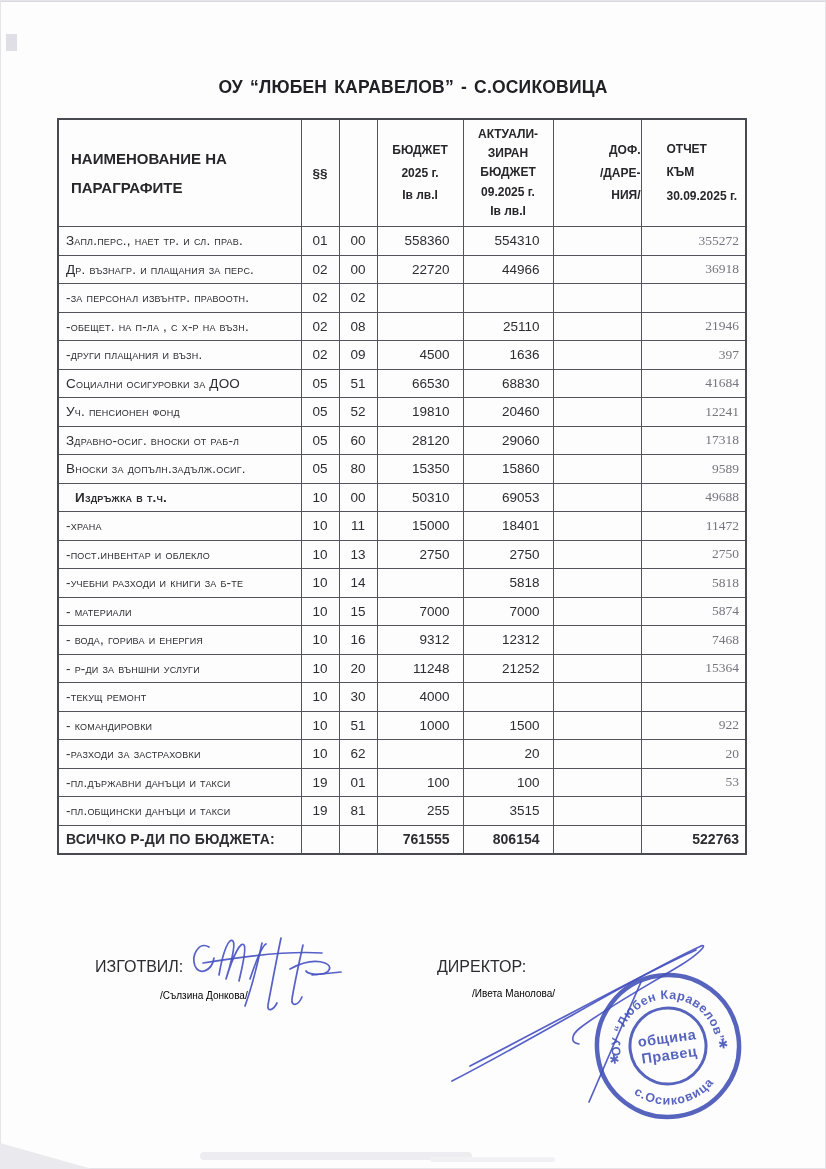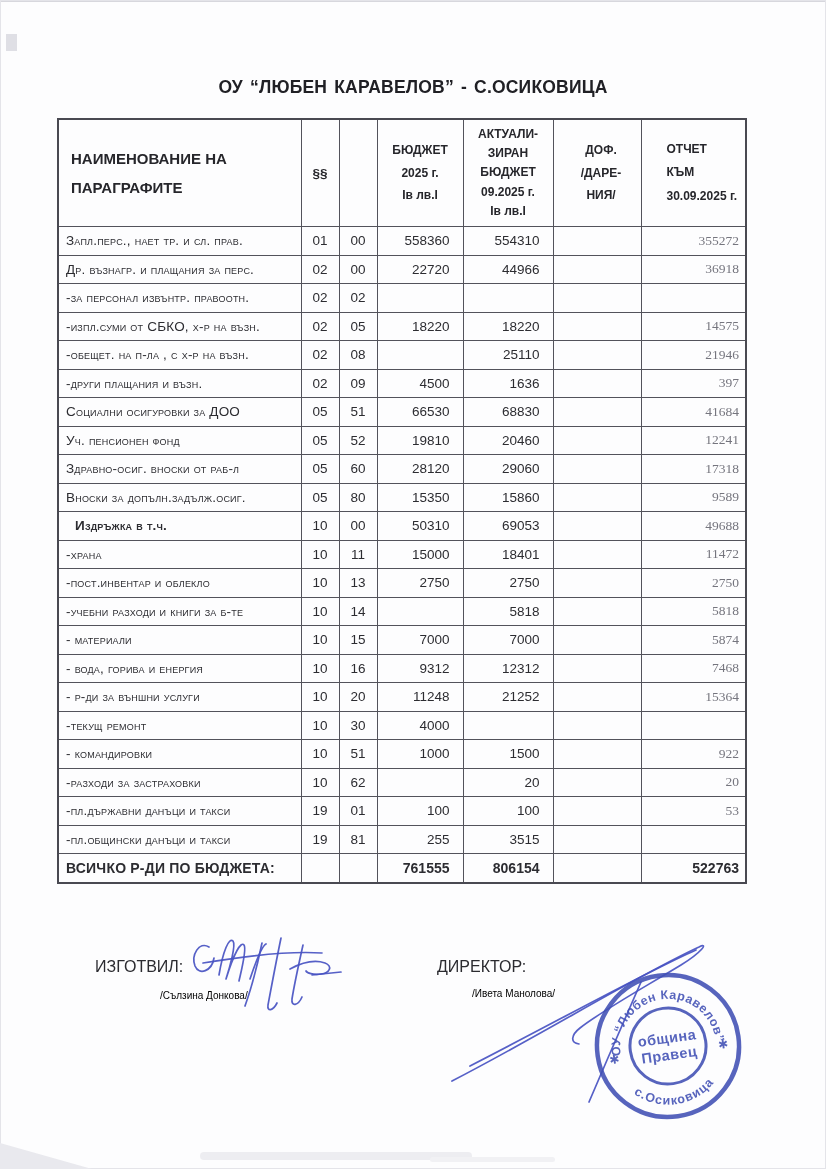--- a/index.html
+++ b/index.html
@@ -13,21 +13,21 @@
     border-collapse:collapse; table-layout:fixed; }
   table.budget, table.budget td, table.budget th { border:1.5px solid #53535b; }
   table.budget { border:2px solid #494951; }
 
   thead th { height:106px; font-size:12px; font-weight:700; color:#26262b;
     white-space:pre-line; vertical-align:middle; padding:0; }
   th.h-name   { text-align:left; padding-left:12px; line-height:1.95; font-size:15px; }
   th.h-par    { text-align:center; font-size:13.5px; }
   th.h-budget { text-align:center; line-height:1.9; }
   th.h-upd    { text-align:center; line-height:1.6; }
-  th.h-dof    { text-align:center; padding-left:8px; line-height:1.9; }
+  th.h-dof    { text-align:right; padding-left:8px; line-height:1.9; }
   th.h-rep    { text-align:left; padding-left:25px; line-height:1.95; }
 
   tbody td, tfoot td { height:27.5px; padding:0; font-size:13.5px; color:#2c2c31; }
   td.c-name { font-variant:small-caps; padding-left:7px; text-align:left; font-weight:500; letter-spacing:0.2px; }
   td.c-par  { text-align:center; font-weight:500; }
   td.c-num  { text-align:right; padding-right:13px; font-weight:500; }
   td.c-dof  { }
   td.c-rep  { text-align:right; padding-right:6px; font-family:"Liberation Serif","DejaVu Serif",serif; color:#75757e; font-weight:400; }
   tr.bold-row td.c-name { font-weight:700;padding-left:16px; }
   tr.total-row td { font-weight:700; font-size:14px; }
@@ -112,29 +112,20 @@
         <tr>
       <td class="c-name">-за персонал извънтр. правоотн.</td>
       <td class="c-par">02</td>
       <td class="c-par">02</td>
       <td class="c-num"></td>
       <td class="c-num"></td>
       <td class="c-dof"></td>
       <td class="c-rep"></td>
     </tr>
         <tr>
-      <td class="c-name">-изпл.суми от СБКО,  х-р на възн.</td>
-      <td class="c-par">02</td>
-      <td class="c-par">05</td>
-      <td class="c-num">18220</td>
-      <td class="c-num">18220</td>
-      <td class="c-dof"></td>
-      <td class="c-rep">14575</td>
-    </tr>
-        <tr>
       <td class="c-name">-обещет. на п-ла , с х-р на възн.</td>
       <td class="c-par">02</td>
       <td class="c-par">08</td>
       <td class="c-num"></td>
       <td class="c-num">25110</td>
       <td class="c-dof"></td>
       <td class="c-rep">21946</td>
     </tr>
         <tr>
       <td class="c-name">-други плащания и възн.</td>

